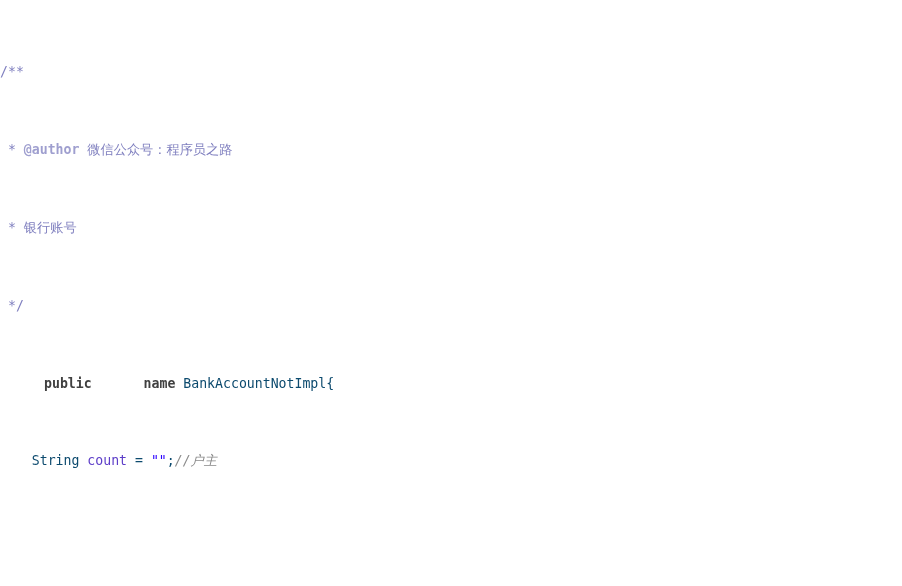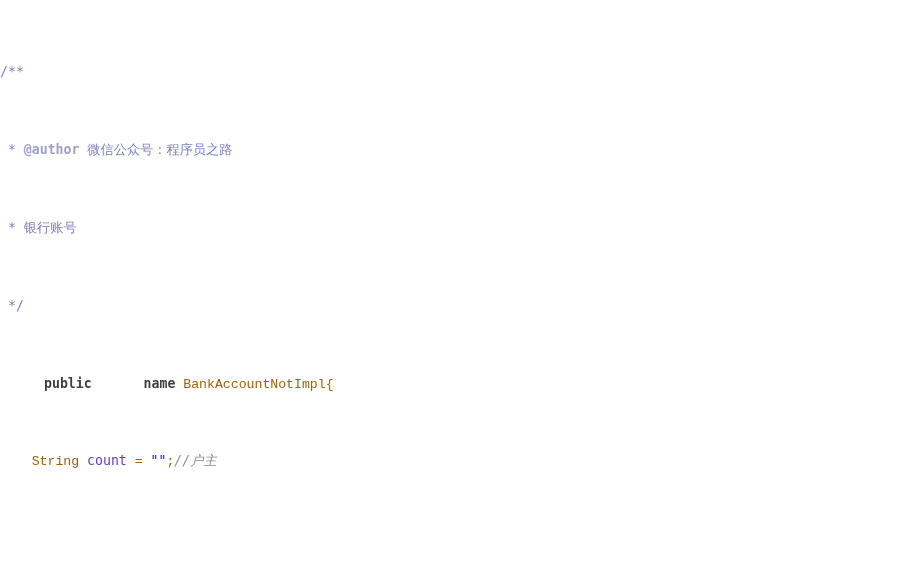--- a/index.html
+++ b/index.html
@@ -31,21 +31,21 @@
     color: #000000;
     letter-spacing: 0px;
     -webkit-font-smoothing: none;
   }
   .line {
     height: 19.45px;
     white-space: pre;
   }
   
   .kw      { color: #404040; font-weight: bold; margin-left: 44px; }
-  .plain   { color: #a16207; font-family: Liberation Mono, monospace; }
+  .plain   { color: #0c4a6e; }
   .field   { color: #5c3dc8; }
   .str     { color: #2a00ff; }
   .num     { color: #000000; }
   .cmt     { color: #8a8a8a; font-style: italic; }
   .jdoc    { color: #7f7fbf; }
   .jdoc-tag{ color: #9f9fcf; font-weight: bold; }
 </style>
 </head>
 <body>
 

